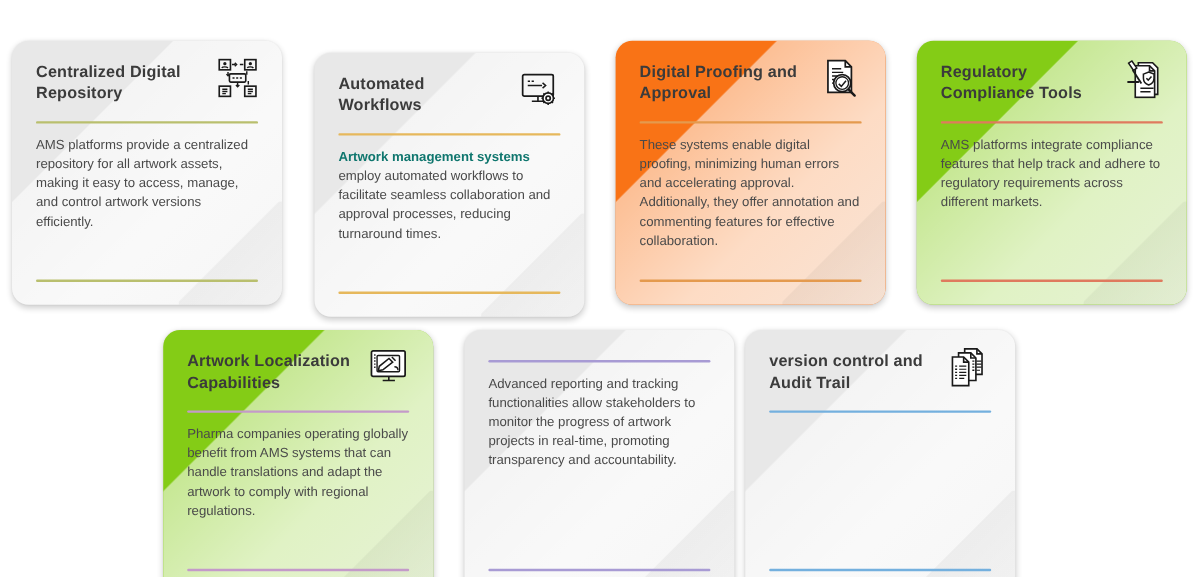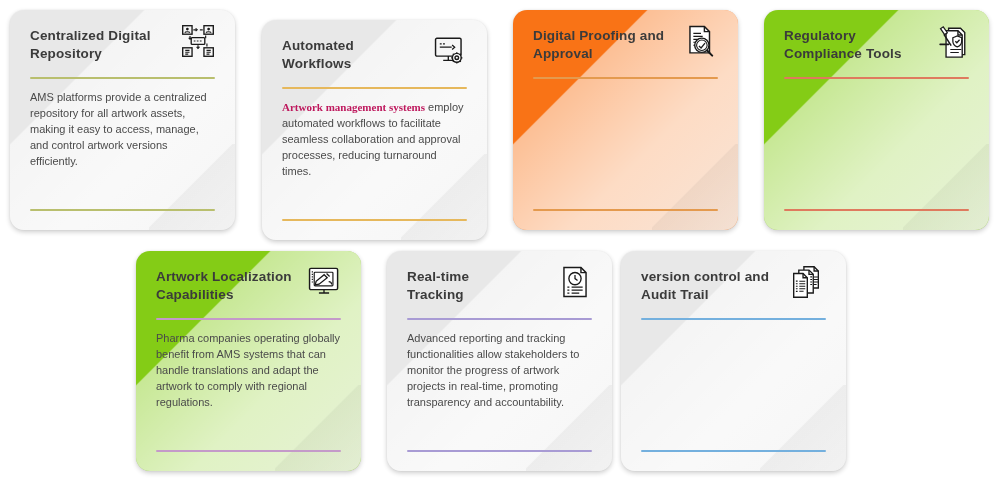--- a/index.html
+++ b/index.html
@@ -12,20 +12,21 @@
     height: 481px;
     position: relative;
     overflow: hidden;
     font-family: "Liberation Sans", sans-serif;
     -webkit-font-smoothing: antialiased;
   }
 
   .board {
     position: absolute;
     inset: 0;
+    margin-top: 24px;
   }
 
   
   .card {
     position: absolute;
     box-sizing: border-box;
     border-radius: 14px;
     background: #e8e8e8;
     box-shadow: 0 2px 5px rgba(0,0,0,0.20), 0 0 0 1px rgba(0,0,0,0.015);
     overflow: hidden;
@@ -94,21 +95,21 @@
     border-radius: 1px;
   }
 
   
   .body {
     font-size: 11px;
     line-height: 1.46;
     color: #4a4a4a;
     margin: 0;
   }
-  .body b { font-weight: bold; color: #be185d; font-family: Liberation Serif, serif; }
+  .body b { font-weight: bold; color: #0f766e; }
 
   
   .footrule {
     position: absolute;
     left: 20px;
     right: 20px;
     bottom: 19px;
     height: 1.6px;
     border-radius: 1px;
     z-index: 3;
@@ -197,20 +198,21 @@
       <path d="M24 3v6h6"></path>
       <path d="M11 11h9M11 14.5h11M11 18h11M11 21.5h11M11 25h7" stroke-width="1.4"></path>
       <circle cx="21" cy="25" r="8.4" fill="#ffffff"></circle>
       <circle cx="21" cy="25" r="6.2" stroke-width="1.3"></circle>
       <path d="M17.6 25.8l2.5 2.4 4.6-5.6" stroke-width="1.5"></path>
       <path d="M27.2 31.2l6 6" stroke-width="2.4" stroke-linecap="round"></path>
     </svg>
           </div>
         </div>
         <div class="rule" style="background: rgb(228, 154, 78);"></div>
+        <p class="body">These systems enable digital proofing, minimizing human errors and accelerating approval. Additionally, they offer annotation and commenting features for effective collaboration.</p>
       </div>
       <div class="footrule" style="background: rgb(228, 154, 78);"></div>
     </div>
     <div class="card" style="left: 764px; top: 10px; width: 225px; height: 220px; background: #84cc16;">
       <div class="sheen"></div>
       <div class="corner"></div>
       <div class="inner">
         <div class="head">
           <h3 class="title">Regulatory
 Compliance Tools</h3>
@@ -222,20 +224,21 @@
       <path d="M21 16.2l5.2-2.1 5.2 2.1v4.1c0 3.2-2.2 5.5-5.2 6.6-3-1.1-5.2-3.4-5.2-6.6z" fill="#ffffff" stroke-width="1.5"></path>
       <path d="M23.9 20.3l1.8 1.8 3.2-3.6" stroke-width="1.5"></path>
       <path d="M18 30h13M18 33.5h10" stroke-width="1.4"></path>
       <path d="M6.5 5.5l3.2-2.2 4.8 7-3.2 2.2z" fill="#ffffff" stroke-width="1.5"></path>
       <path d="M10.5 12.2L19 25.5" stroke-width="1.8"></path>
       <path d="M6 24h10" stroke-width="1.9" stroke-linecap="round"></path>
     </svg>
           </div>
         </div>
         <div class="rule" style="background: rgb(223, 122, 94);"></div>
+        <p class="body">AMS platforms integrate compliance features that help track and adhere to regulatory requirements across different markets.</p>
       </div>
       <div class="footrule" style="background: rgb(223, 122, 94);"></div>
     </div>
     <div class="card" style="left: 136px; top: 251px; width: 225px; height: 220px; background: #84cc16;">
       <div class="sheen"></div>
       <div class="corner"></div>
       <div class="inner">
         <div class="head">
           <h3 class="title">Artwork Localization
 Capabilities</h3>
@@ -254,34 +257,20 @@
         </div>
         <div class="rule" style="background: rgb(196, 154, 201);"></div>
         <p class="body">Pharma companies operating globally benefit from AMS systems that can handle translations and adapt the artwork to comply with regional regulations.</p>
       </div>
       <div class="footrule" style="background: rgb(196, 154, 201);"></div>
     </div>
     <div class="card" style="left: 387px; top: 251px; width: 225px; height: 220px; background: rgb(232, 232, 232);">
       <div class="sheen"></div>
       <div class="corner"></div>
       <div class="inner">
-        <div class="head">
-          <h3 class="title">Real-time
-Tracking</h3>
-          <div class="icon-box">
-    <svg viewBox="0 0 40 40" fill="none" stroke="#1a1a1a" stroke-width="1.7">
-      <path d="M7 3h20l6 6v28H7z" fill="#ffffff"></path>
-      <path d="M27 3v6h6"></path>
-      <circle cx="20" cy="16" r="7.2" fill="#ffffff" stroke-width="1.6"></circle>
-      <path d="M20 11.8V16l3 2.2" stroke-width="1.5"></path>
-      <path d="M11 26h2.4M11 29.5h2.4M11 33h2.4" stroke-width="1.5"></path>
-      <path d="M16 26h13M16 29.5h13M16 33h9" stroke-width="1.4"></path>
-    </svg>
-          </div>
-        </div>
         <div class="rule" style="background: rgb(168, 155, 212);"></div>
         <p class="body">Advanced reporting and tracking functionalities allow stakeholders to monitor the progress of artwork projects in real-time, promoting transparency and accountability.</p>
       </div>
       <div class="footrule" style="background: rgb(168, 155, 212);"></div>
     </div>
     <div class="card" style="left: 621px; top: 251px; width: 225px; height: 220px; background: rgb(232, 232, 232);">
       <div class="sheen"></div>
       <div class="corner"></div>
       <div class="inner">
         <div class="head">

